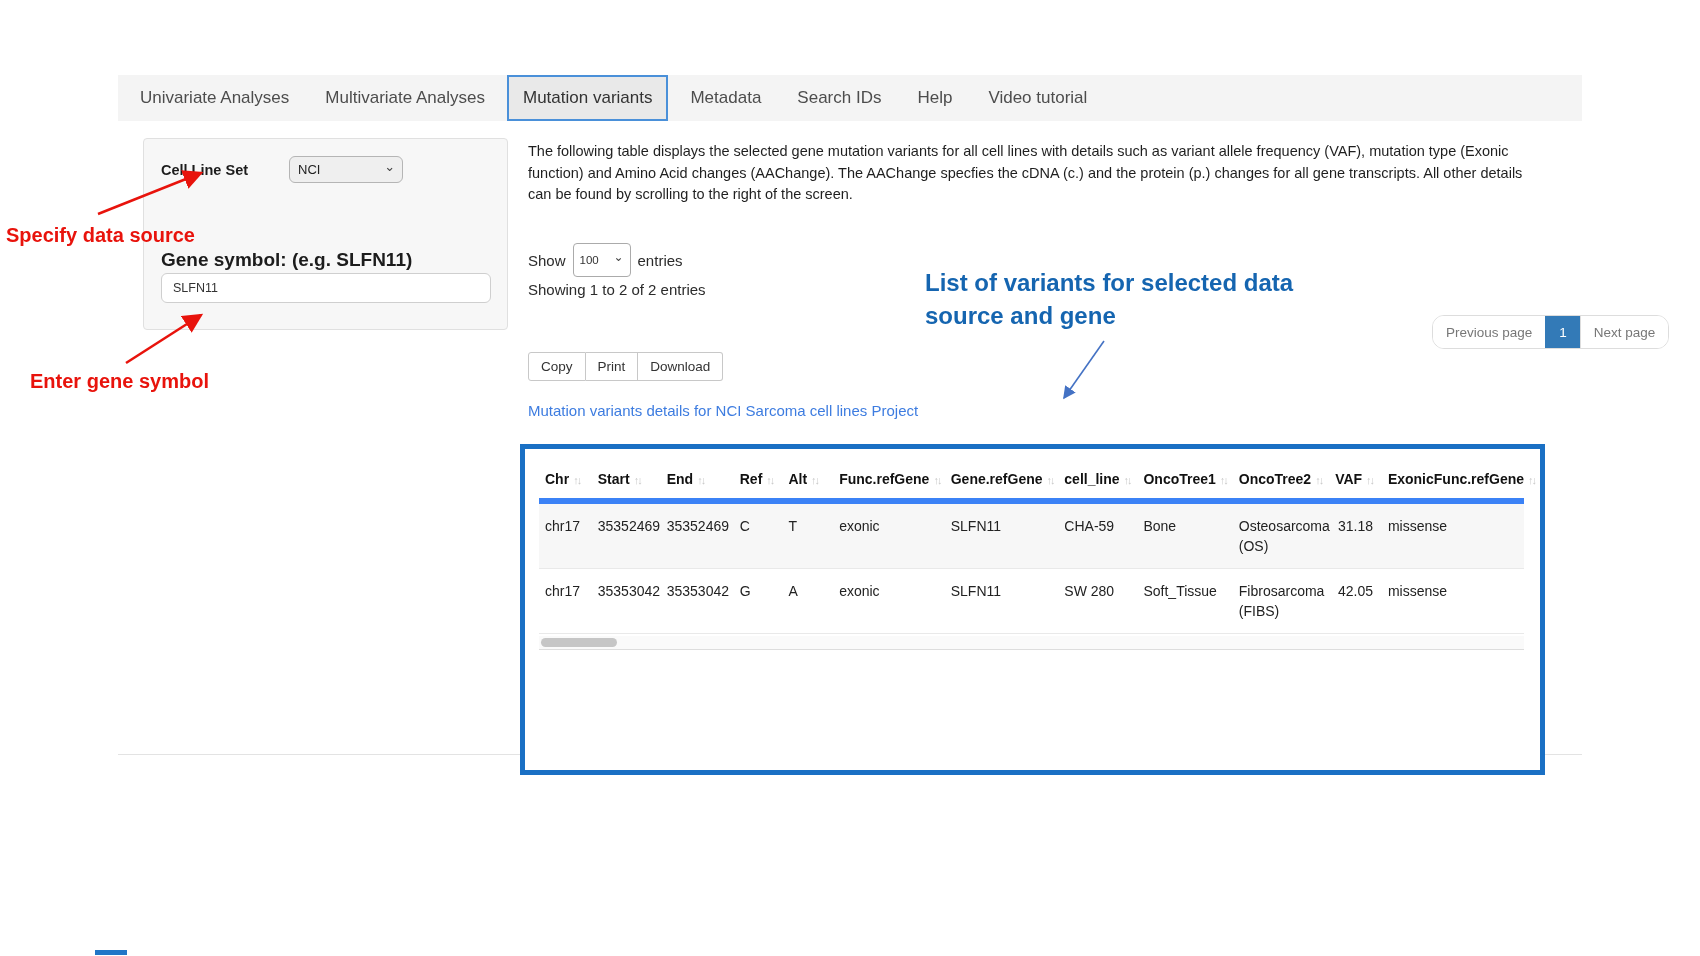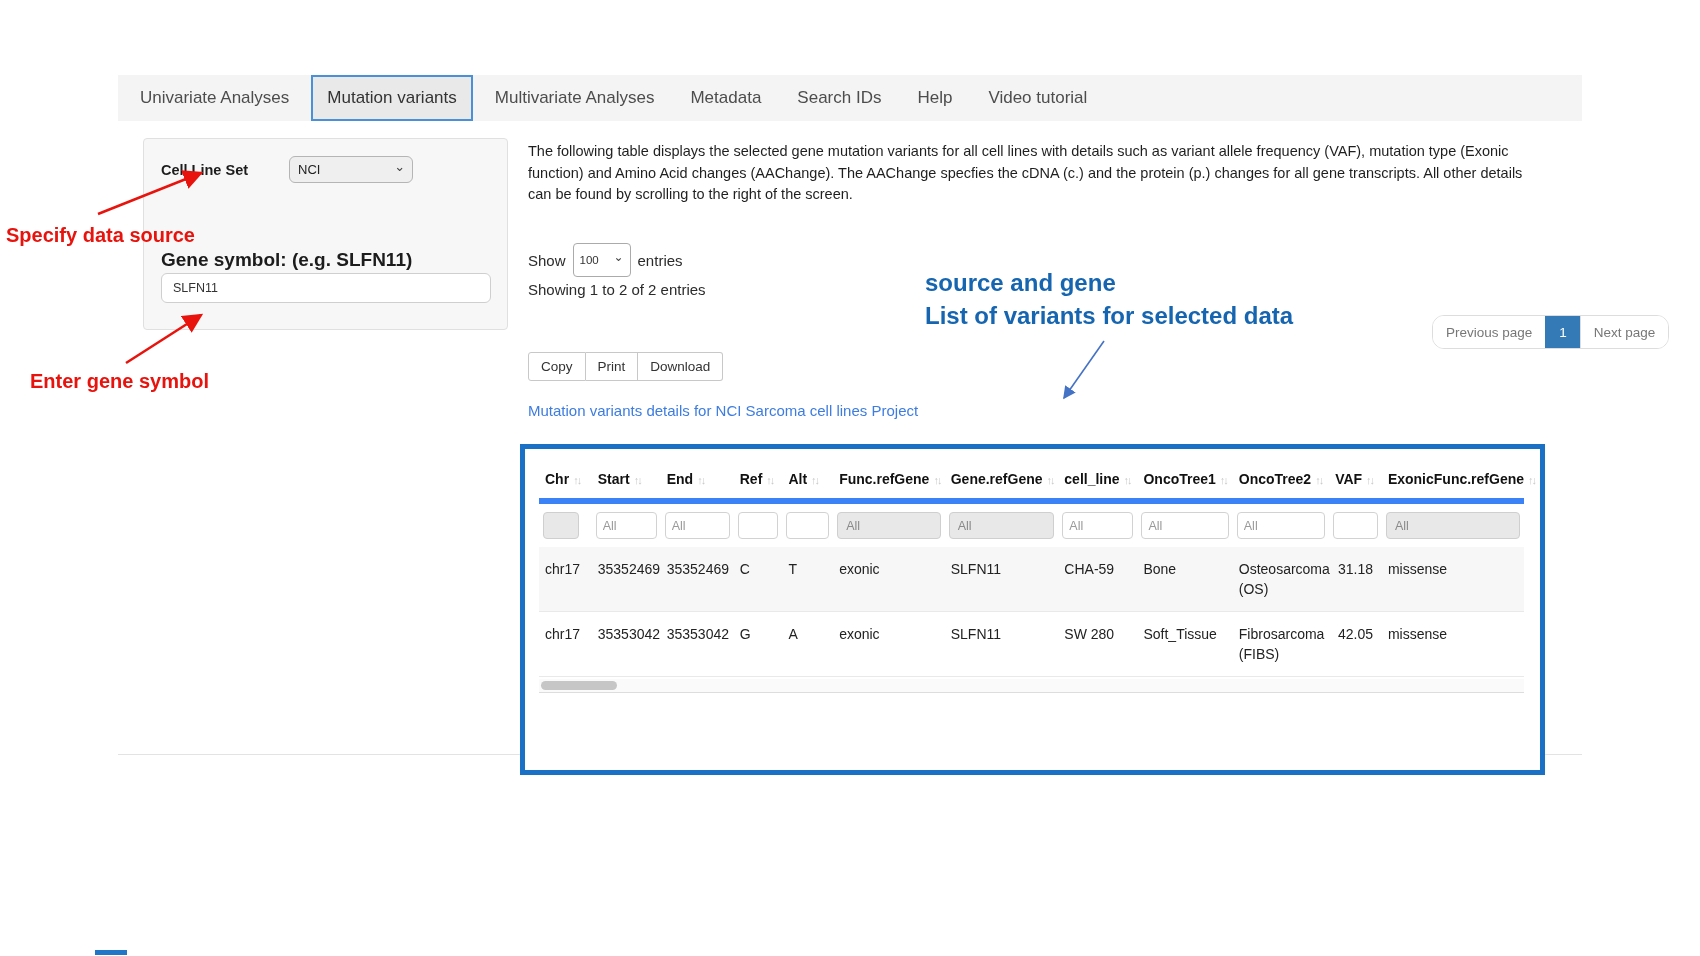--- a/index.html
+++ b/index.html
@@ -16,21 +16,21 @@
 
   
   .side-card { left:143px; top:138px; width:365px; height:192px; background:#f7f7f7;
     border:1px solid #e0e0e0; border-radius:4px; z-index:2; }
   .cls-row { position:absolute; left:17px; top:17px; display:flex; align-items:center;gap:35px; }
   .cls-label { font-weight:bold; font-size:14.5px; color:#1c1c1c; margin-right:6px; }
   .select-box { display:flex; align-items:center; justify-content:space-between;
     background:#efefef; border:1px solid #b5b5b5; border-radius:6px; height:27px;
     padding:0 7px 0 8px; font-size:13px; color:#222; cursor:pointer; }
   .select-box .chev::after { content:"⌄"; font-size:13px; color:#444; position:relative; top:-3px; }
-  .cls-select { width:124px; }
+  .cls-select { width:114px; }
   .gene-label { position:absolute; left:17px; top:110px; font-weight:bold; font-size:19px; color:#1c1c1c; }
   .gene-input { position:absolute; left:17px; top:134px; width:330px; height:30px; background:#fff;
     border:1px solid #cfcfcf; border-radius:6px; font-size:12.5px; color:#333; padding-left:11px;
     font-family:"Liberation Sans",sans-serif; }
 
   
   .annot-red { font-size:20px; font-weight:bold; color:#e8130c; z-index:4; white-space:nowrap; }
   .annot-blue { left:925px; top:266px; font-size:24px; font-weight:bold; color:#1565b0;
     line-height:33px; z-index:4; }
   svg.overlay { position:absolute; left:0; top:0; width:1700px; height:956px;
@@ -92,22 +92,22 @@
   .w6{width:112px}.w7{width:78px}.w8{width:94px}.w9{width:95px}.w10{width:52px}.w11{width:140px}
 </style>
 </head>
 <body>
 
 <div class="abs page-divider"></div>
 <div class="abs bottom-strip"></div>
 
 <div class="abs navbar">
   <div class="nav-tab">Univariate Analyses</div>
+  <div class="nav-tab">Multivariate Analyses</div>
   <div class="nav-tab active">Mutation variants</div>
-  <div class="nav-tab">Multivariate Analyses</div>
   <div class="nav-tab">Metadata</div>
   <div class="nav-tab">Search IDs</div>
   <div class="nav-tab">Help</div>
   <div class="nav-tab">Video tutorial</div>
 </div>
 
 <div class="abs side-card">
   <div class="cls-row">
     <span class="cls-label">Cell Line Set</span>
     <div class="select-box cls-select">
@@ -116,22 +116,22 @@
     </div>
   </div>
   <div class="gene-label">Gene symbol: (e.g. SLFN11)</div>
   <input class="gene-input" value="SLFN11" style="">
 </div>
 
 <div class="abs annot-red" style="left:6px; top:224px;">Specify data source</div>
 <div class="abs annot-red" style="left:30px; top:370px;">Enter gene symbol</div>
 
 <div class="abs annot-blue">
+  <div>List of variants for selected data</div>
   <div>source and gene</div>
-  <div>List of variants for selected data</div>
 </div>
 
 <svg class="overlay">
   <defs>
     <marker id="arr-red" markerWidth="9" markerHeight="9" refX="7" refY="4" orient="auto">
       <path d="M0,0 L8,4 L0,8 z" fill="#e8130c"></path>
     </marker>
     <marker id="arr-blue" markerWidth="9" markerHeight="9" refX="7" refY="4" orient="auto">
       <path d="M0,0 L8,4 L0,8 z" fill="#4472c4"></path>
     </marker>
@@ -177,42 +177,20 @@
         <th class="w2 col-right"><span>End</span><span class="sort"></span></th>
         <th class="w3"><span>Ref</span><span class="sort"></span></th>
         <th class="w4"><span>Alt</span><span class="sort"></span></th>
         <th class="w5"><span>Func.refGene</span><span class="sort"></span></th>
         <th class="w6"><span>Gene.refGene</span><span class="sort"></span></th>
         <th class="w7"><span>cell_line</span><span class="sort"></span></th>
         <th class="w8"><span>OncoTree1</span><span class="sort"></span></th>
         <th class="w9"><span>OncoTree2</span><span class="sort"></span></th>
         <th class="w10 col-right"><span>VAF</span><span class="sort"></span></th>
         <th class="w11"><span>ExonicFunc.refGene</span><span class="sort"></span></th>
-      </tr>
-      <tr class="filter-row">
-        <td>
-            <div class="f-sel f-narrow"></div>
-          </td>
-        <td><input class="f-inp" placeholder="All" style=""></td>
-        <td><input class="f-inp" placeholder="All" style=""></td>
-        <td><input class="f-inp" placeholder="" style=""></td>
-        <td><input class="f-inp" placeholder="" style=""></td>
-        <td>
-            <div class="f-sel">All</div>
-          </td>
-        <td>
-            <div class="f-sel">All</div>
-          </td>
-        <td><input class="f-inp" placeholder="All" style=""></td>
-        <td><input class="f-inp" placeholder="All" style=""></td>
-        <td><input class="f-inp" placeholder="All" style=""></td>
-        <td><input class="f-inp" placeholder="" style=""></td>
-        <td>
-            <div class="f-sel">All</div>
-          </td>
       </tr>
     </thead>
     <tbody>
       <tr class="odd">
         <td>chr17</td>
         <td class="col-right">35352469</td>
         <td class="col-right">35352469</td>
         <td>C</td>
         <td>T</td>
         <td>exonic</td>

